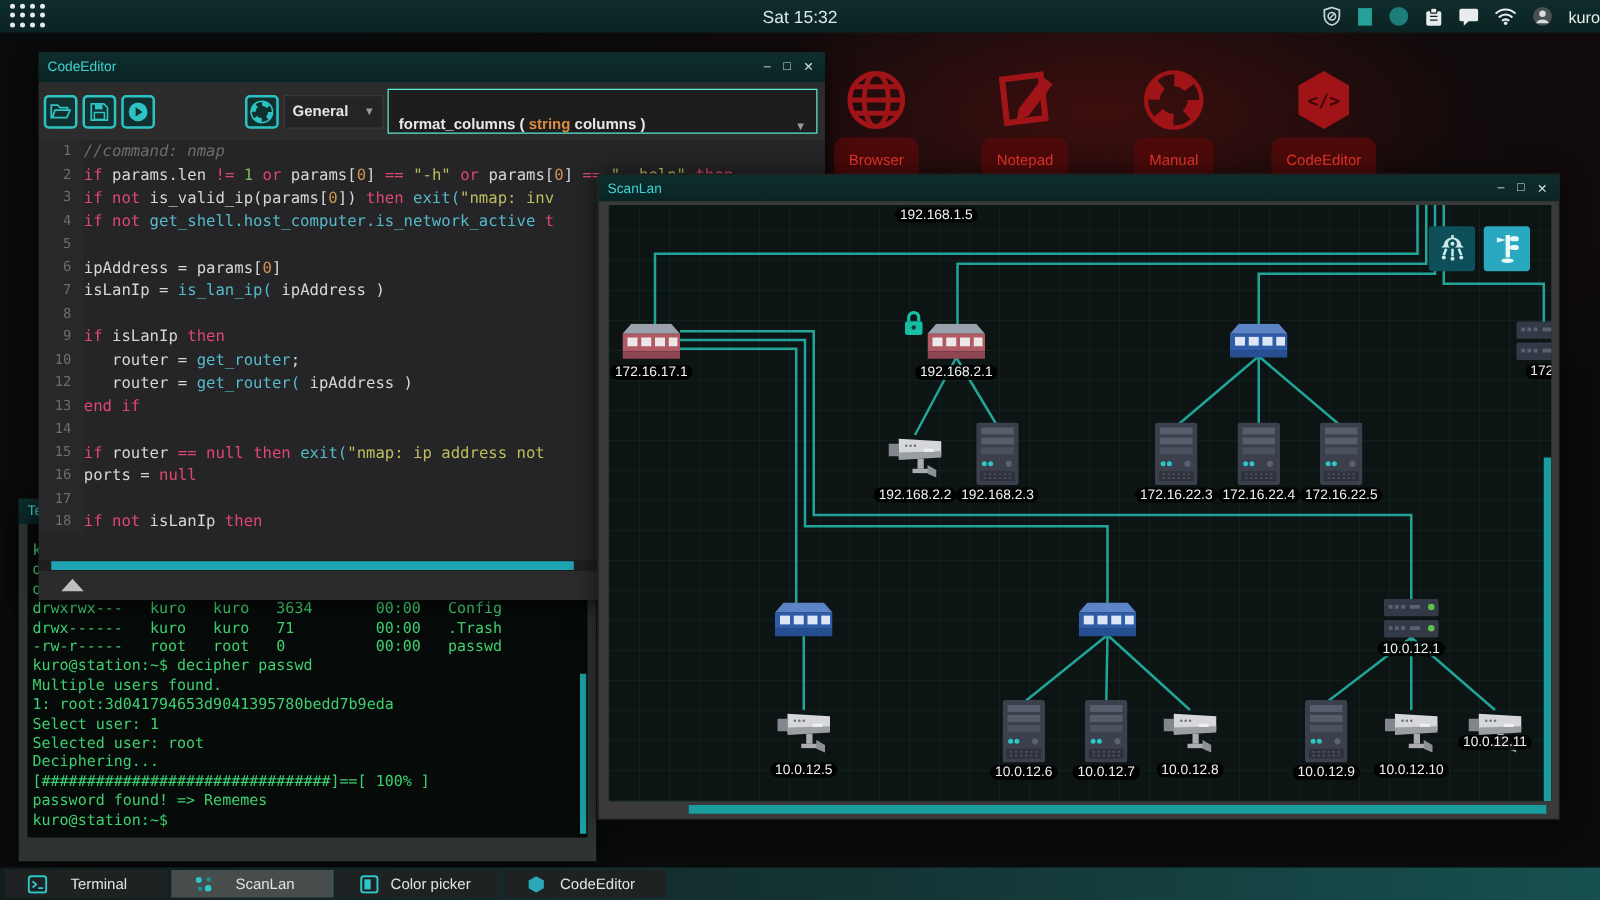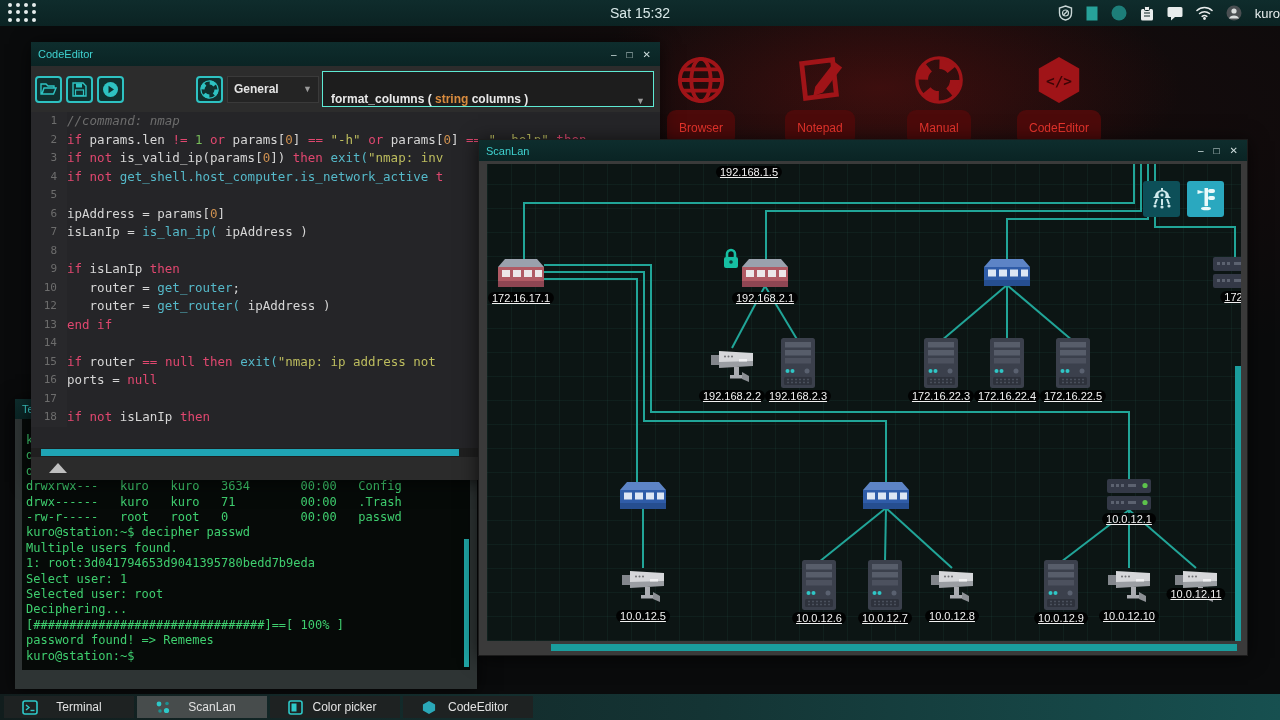--- a/index.html
+++ b/index.html
@@ -39,21 +39,21 @@
   #term-body { position:absolute; left:7px; top:20px; width:448px; height:251px; background:#060a08; overflow:hidden; }
   #term-lines { padding:14px 0 0 4px; font-family:"DejaVu Sans Mono", monospace; font-size:12px; line-height:15.4px; color:#3fcf6f; white-space:pre; }
   #term-scrollbar { position:absolute; right:1px; top:120px; width:5px; height:128px; background:#1fa4a4; }
 
   
   #codeeditor { left:31px; top:42px; width:629px; height:438px; background:#2c2c2c; z-index:20; }
   #codeeditor .titlebar { height:24px; }
   #ce-toolbar { position:absolute; left:0; top:24px; width:100%; height:46px; background:#2c2c2c; display:flex; align-items:center; }
   .tbtn { width:27px; height:27px; margin-left:4px; border:2px solid #2ec2c2; border-radius:4px; background:#10302f; display:flex; align-items:center; justify-content:center; }
   #help-btn { margin-left:72px; }
-  #lang-select { margin-left:4px; width:92px; height:27px; background:#242424; border:1px solid #3a3a3a; color:#e4e4e4; font-size:12px; font-weight:bold; display:flex; align-items:center; padding:0 6px; }
+  #lang-select { margin-left:4px; width:80px; height:27px; background:#242424; border:1px solid #3a3a3a; color:#e4e4e4; font-size:12px; font-weight:bold; display:flex; align-items:center; padding:0 6px; }
   #lang-select .chev, #fn-select .chev { margin-left:auto; color:#9a9a9a; font-size:9px; }
   #fn-select { margin-left:3px; flex:1; margin-right:6px; height:36px; background:#1d1d1d; border:1px solid #5eead4; font-size:12px; font-weight:bold; display:flex; align-items:flex-end; padding:0 8px; }
   #code-area { position:absolute; left:0; top:70px; width:100%; height:336px; background:#252528; overflow:hidden; font-family:"DejaVu Sans Mono", monospace; font-size:12.5px; }
   .crow { display:flex; height:18.5px; line-height:18.5px; white-space:pre; }
   .crow .ln { width:36px; text-align:right; padding-right:10px; color:#6d6d6d; font-size:11px; background:#28282b; flex:none; }
   .kw{color:#e0476f} .num{color:#cf9150} .grn{color:#78bd5a} .str{color:#bdbd5e}
   .fn{color:#55b9c9} .id{color:#d6d6d6} .cmt{color:#6d6d6d;font-style:italic}
   .w{color:#e8e8e8} .o{color:#d98c3f}
   #ce-hscroll { position:absolute; left:0; top:406px; width:100%; height:9px; background:#1f1f1f; }
   #ce-hscroll .thumb { position:absolute; left:10px; top:1px; width:418px; height:7px; background:#1fa4b4; }
@@ -62,21 +62,21 @@
 
   
   #scanlan { left:478px; top:139px; width:770px; height:517px; background:#3a3a3a; z-index:30; border:1px solid #1c1c1c; }
   #scanlan .titlebar { height:21px; }
   #map { position:absolute; left:8px; top:24px; width:754px; height:477px; background:#0c1514; overflow:hidden;
     background-image:
       repeating-linear-gradient(0deg, rgba(36,88,76,.16) 0 1px, transparent 1px 24px),
       repeating-linear-gradient(90deg, rgba(36,88,76,.16) 0 1px, transparent 1px 24px); }
   #net-lines { position:absolute; left:0; top:0; }
   .device { position:absolute; }
-  .nlabel { position:absolute; transform:translateX(-50%); background:rgba(0,0,0,.88); color:#f2f2f2; font-size:11px; padding:0 4px; border-radius:6px; white-space:nowrap;text-decoration:underline; }
+  .nlabel { position:absolute; transform:translateX(-50%); background:rgba(0,0,0,.88); color:#f2f2f2; font-size:11px; padding:0 4px; border-radius:6px; white-space:nowrap; }
   .map-btn { position:absolute; top:17px; width:37px; height:36px; border-radius:3px; display:flex; align-items:center; justify-content:center; }
   #robot-btn { left:656px; background:#0d4f58; }
   #tree-btn { left:700px; background:#2aa8bf; }
   #map-vscroll { position:absolute; right:0; top:202px; width:6px; height:275px; background:#1a9d9d; }
   #map-hscroll { position:absolute; left:72px; bottom:4px; width:686px; height:7px; background:#1a9d9d; }
 
   
   #taskbar { position:absolute; left:0; top:694px; width:1280px; height:26px; background:linear-gradient(90deg,#111d1d,#143434 55%, #175050); z-index:60; }
   .task { position:absolute; top:2px; height:22px; width:130px; background:#1e2222; display:flex; align-items:center; }
   .task.active { background:#474c4c; }

